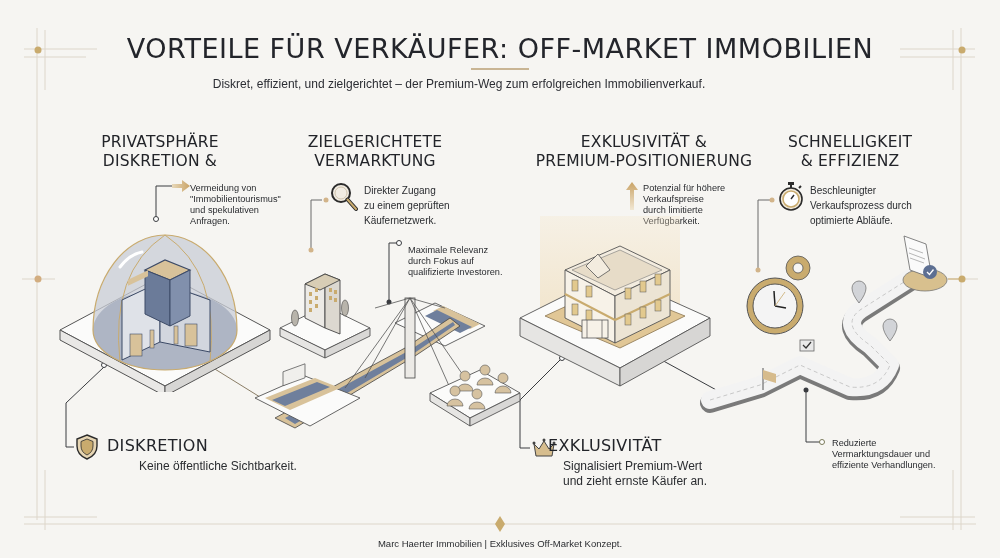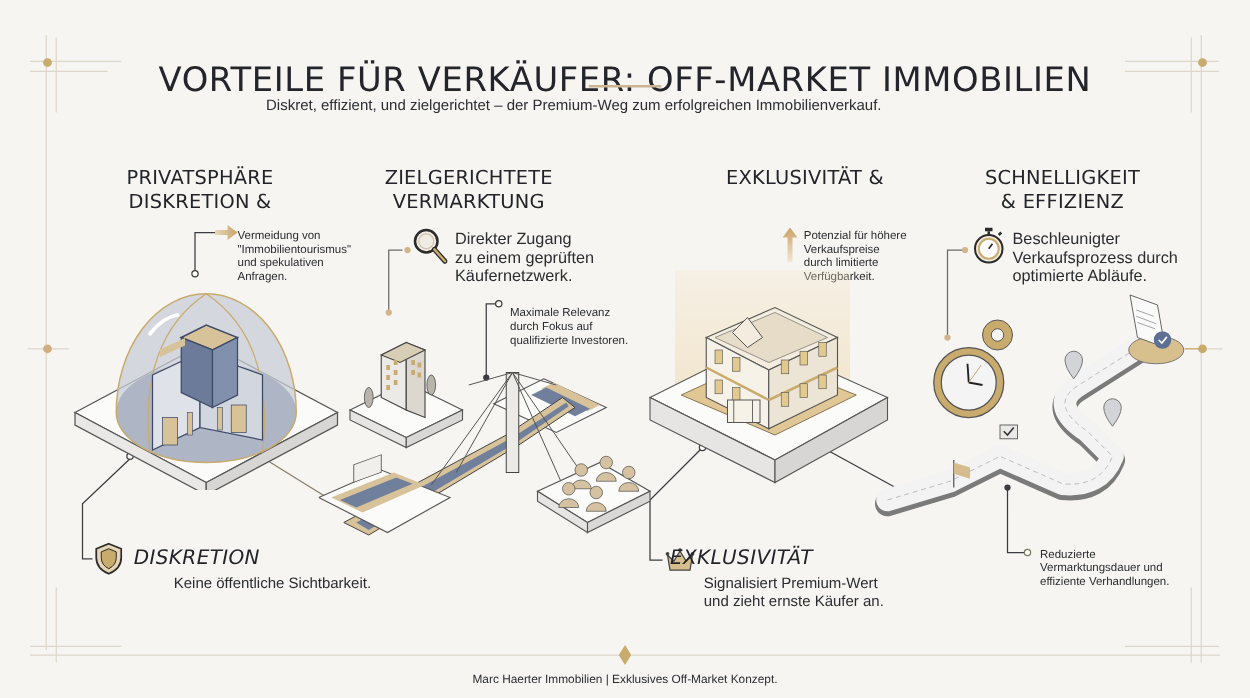--- a/index.html
+++ b/index.html
@@ -1,26 +1,26 @@
 <!DOCTYPE html>
 <html><head>
 <meta charset="utf-8">
 <style>
   html, body { margin:0; padding:0; }
   body { width:1000px; height:558px; overflow:hidden; background:#f6f5f2; font-family:"DejaVu Sans","Liberation Sans",sans-serif; color:#1f2024; position:relative; }
   .abs { position:absolute; }
   .frame-svg { position:absolute; left:0; top:0; width:1000px; height:558px; pointer-events:none; }
-  .title { position:absolute; left:0; width:1000px; top:33px; text-align:center; font-size:27px; letter-spacing:0.5px; font-family:"DejaVu Sans",sans-serif; font-weight:400; color:#23252b;margin-top:16px; }
+  .title { position:absolute; left:0; width:1000px; top:33px; text-align:center; font-size:27px; letter-spacing:0.5px; font-family:"DejaVu Sans",sans-serif; font-weight:400; color:#23252b; }
   .title-rule { position:absolute; left:471px; top:68px; width:58px; height:2px; background:#c9b594; }
   .subtitle { position:absolute; left:0; width:918px; top:77px; text-align:center; font-size:12px; color:#2b2d33; font-family:"Liberation Sans",sans-serif; }
   .col-head { position:absolute; text-align:center; font-size:15.5px; line-height:19px; font-weight:500; color:#222429; font-family:"DejaVu Sans",sans-serif; letter-spacing:0.2px; }
   .note { position:absolute; font-family:"Liberation Sans",sans-serif; color:#2a2c30; }
   .note.sm { font-size:9.2px; line-height:11px; }
-  .note.md { font-size:13px; line-height:15px; }
-  .callout-title { position:absolute; font-size:16px; font-weight:500; font-family:"DejaVu Sans",sans-serif; color:#222429; letter-spacing:0.3px;font-style:italic; }
+  .note.md { font-size:10px; line-height:15px; }
+  .callout-title { position:absolute; font-size:16px; font-weight:500; font-family:"DejaVu Sans",sans-serif; color:#222429; letter-spacing:0.3px; }
   .callout-text { position:absolute; font-size:12px; line-height:15px; font-family:"Liberation Sans",sans-serif; color:#2a2c30; }
   .footer { position:absolute; left:0; width:1000px; top:538px; text-align:center; font-size:9.5px; color:#2a2c30; font-family:"Liberation Sans",sans-serif; }
   .icon { position:absolute; }
   .illus { position:absolute; }
 </style>
 </head>
 <body>
 
 <svg class="frame-svg" viewBox="0 0 1000 558">
   <g stroke="#ddd6ca" stroke-width="1" fill="none">
@@ -59,20 +59,21 @@
 <div class="col-head" style="left:60px;width:200px;top:133px;">
   <div>PRIVATSPHÄRE</div>
   <div>DISKRETION &amp;</div>
 </div>
 <div class="col-head" style="left:290px;width:170px;top:133px;">
   <div>ZIELGERICHTETE</div>
   <div>VERMARKTUNG</div>
 </div>
 <div class="col-head" style="left:505px;width:230px;top:133px;margin-left:24px;">
   <div>EXKLUSIVITÄT &amp;</div>
+  <div>PREMIUM-POSITIONIERUNG</div>
 </div>
 <div class="col-head" style="left:765px;width:170px;top:133px;">
   <div>SCHNELLIGKEIT</div>
   <div>&amp; EFFIZIENZ</div>
 </div>
 
 <svg class="frame-svg" viewBox="0 0 1000 558">
   <g stroke="#3a3c40" stroke-width="1" fill="none">
 
     <polyline points="156,217 156,186 172,186"></polyline>
@@ -338,19 +339,19 @@
 <div class="callout-text" style="left:107px;top:459px;margin-left:32px;">
   <div>Keine öffentliche Sichtbarkeit.</div>
 </div>
 
 <svg class="icon" style="left:532px;top:438px;width:24px;height:20px;" viewBox="0 0 24 20">
   <polygon points="2,6 7,11 12,3 17,11 22,6 20,18 4,18" fill="#d6bd8e" stroke="#444" stroke-width="1"></polygon>
   <circle cx="2" cy="5" r="1.5" fill="#444"></circle>
     <circle cx="12" cy="2" r="1.5" fill="#444"></circle>
     <circle cx="22" cy="5" r="1.5" fill="#444"></circle>
 </svg>
-<div class="callout-title" style="left:536px;top:436px;">EXKLUSIVITÄT</div>
+<div class="callout-title" style="left:548px;top:436px;">EXKLUSIVITÄT</div>
 <div class="callout-text" style="left:563px;top:459px;">
   <div>Signalisiert Premium-Wert</div>
   <div>und zieht ernste Käufer an.</div>
 </div>
 
 <div class="footer">Marc Haerter Immobilien | Exklusives Off-Market Konzept.</div>
 
 </body></html>

